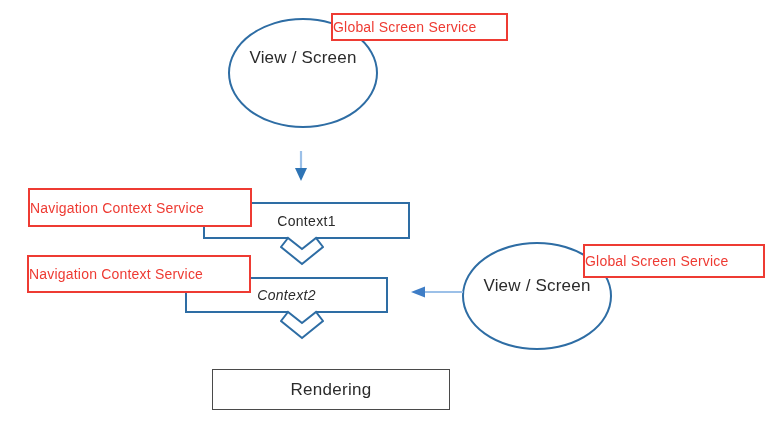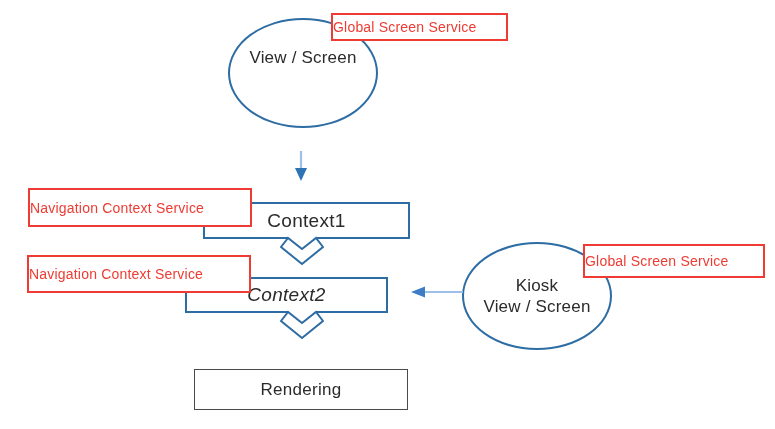--- a/index.html
+++ b/index.html
@@ -38,21 +38,21 @@
   }
 
   
   .proc-box {
     border: 2px solid var(--blue);
     box-sizing: border-box;
     background: #ffffff;
     display: flex;
     align-items: center;
     justify-content: center;
-    font-size: 19px;
+    font-size: 14px;
     color: var(--text-dark);
     letter-spacing: 0.3px;
     z-index: 2;
   }
 
   
   .render-box {
     border: 1.5px solid var(--gray-border);
     box-sizing: border-box;
     background: #ffffff;
@@ -128,26 +128,25 @@
     <path d="M8,3 L1,12 L22,29 L43,12 L36,3 L22,14 Z" style="fill:#ffffff; stroke:var(--blue); stroke-width:2; stroke-linejoin:miter;"></path>
   </svg>
 
   <svg class="abs arrow-layer" style="left:409px; top:285px;" width="56" height="14" viewBox="0 0 56 14">
     <line x1="14" y1="7" x2="54" y2="7" style="stroke:var(--light-blue); stroke-width:2;"></line>
     <polygon points="2,7 16,1.5 16,12.5" style="fill:var(--left-arrow-head-blue);"></polygon>
   </svg>
 
   <div class="abs ellipse" style="left:462px; top:242px; width:150px; height:108px;">
     <div class="ellipse-text" style="top:31px;">
-      <span style="display:block;">Kiosk</span>
       <span style="display:block;">View / Screen</span>
     </div>
   </div>
 
   <div class="abs service-label" style="left:583px; top:244px; width:182px; height:34px;">
     <span>Global Screen Service</span>
   </div>
 
-  <div class="abs render-box" style="left:194px; top:369px; width:214px; height:41px;">
+  <div class="abs render-box" style="left:212px; top:369px; width:238px; height:41px;">
     <span>Rendering</span>
   </div>
 
 </div>
 
 </body></html>

